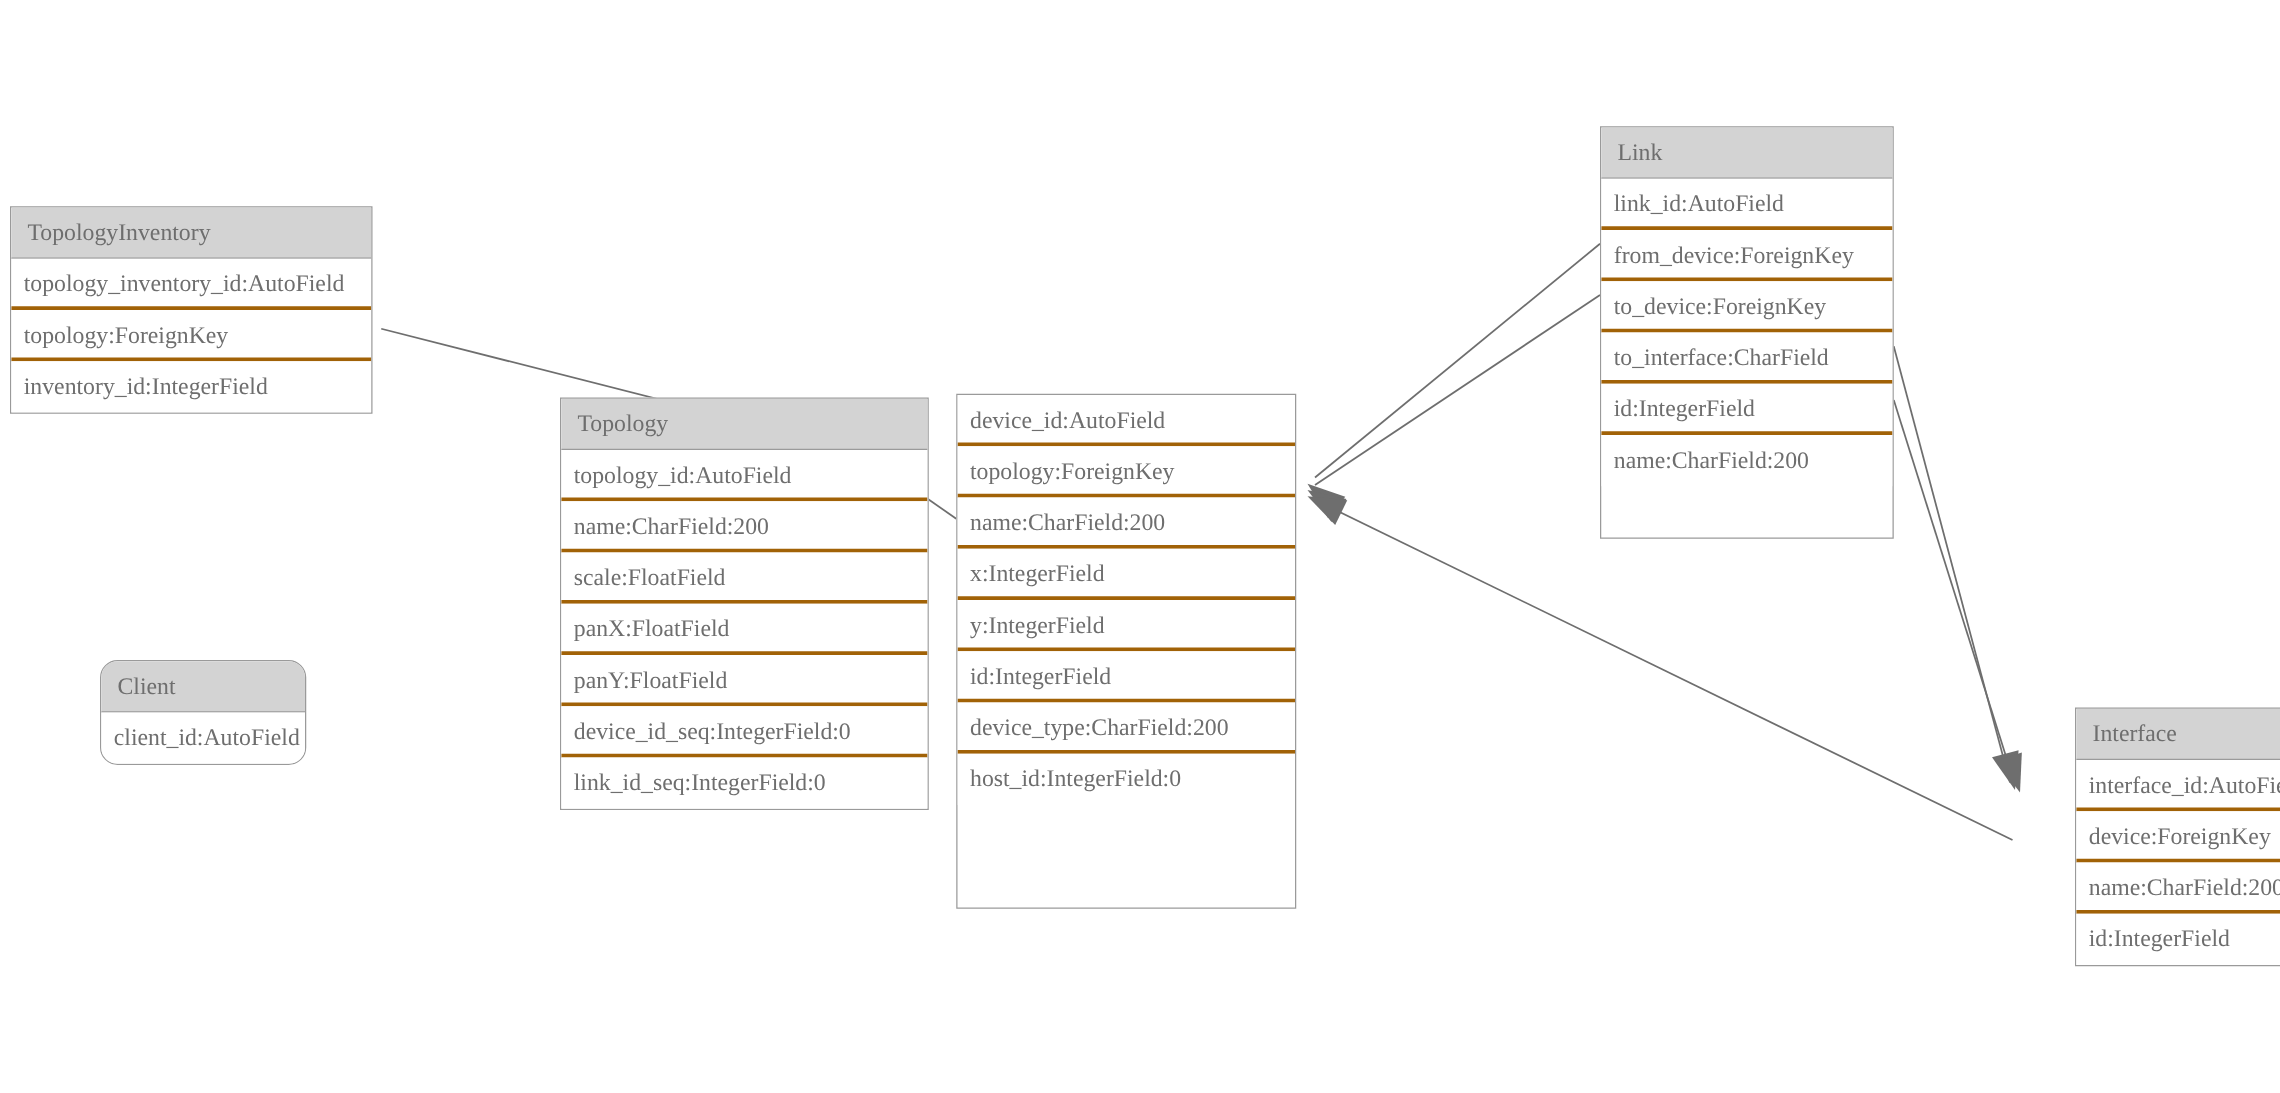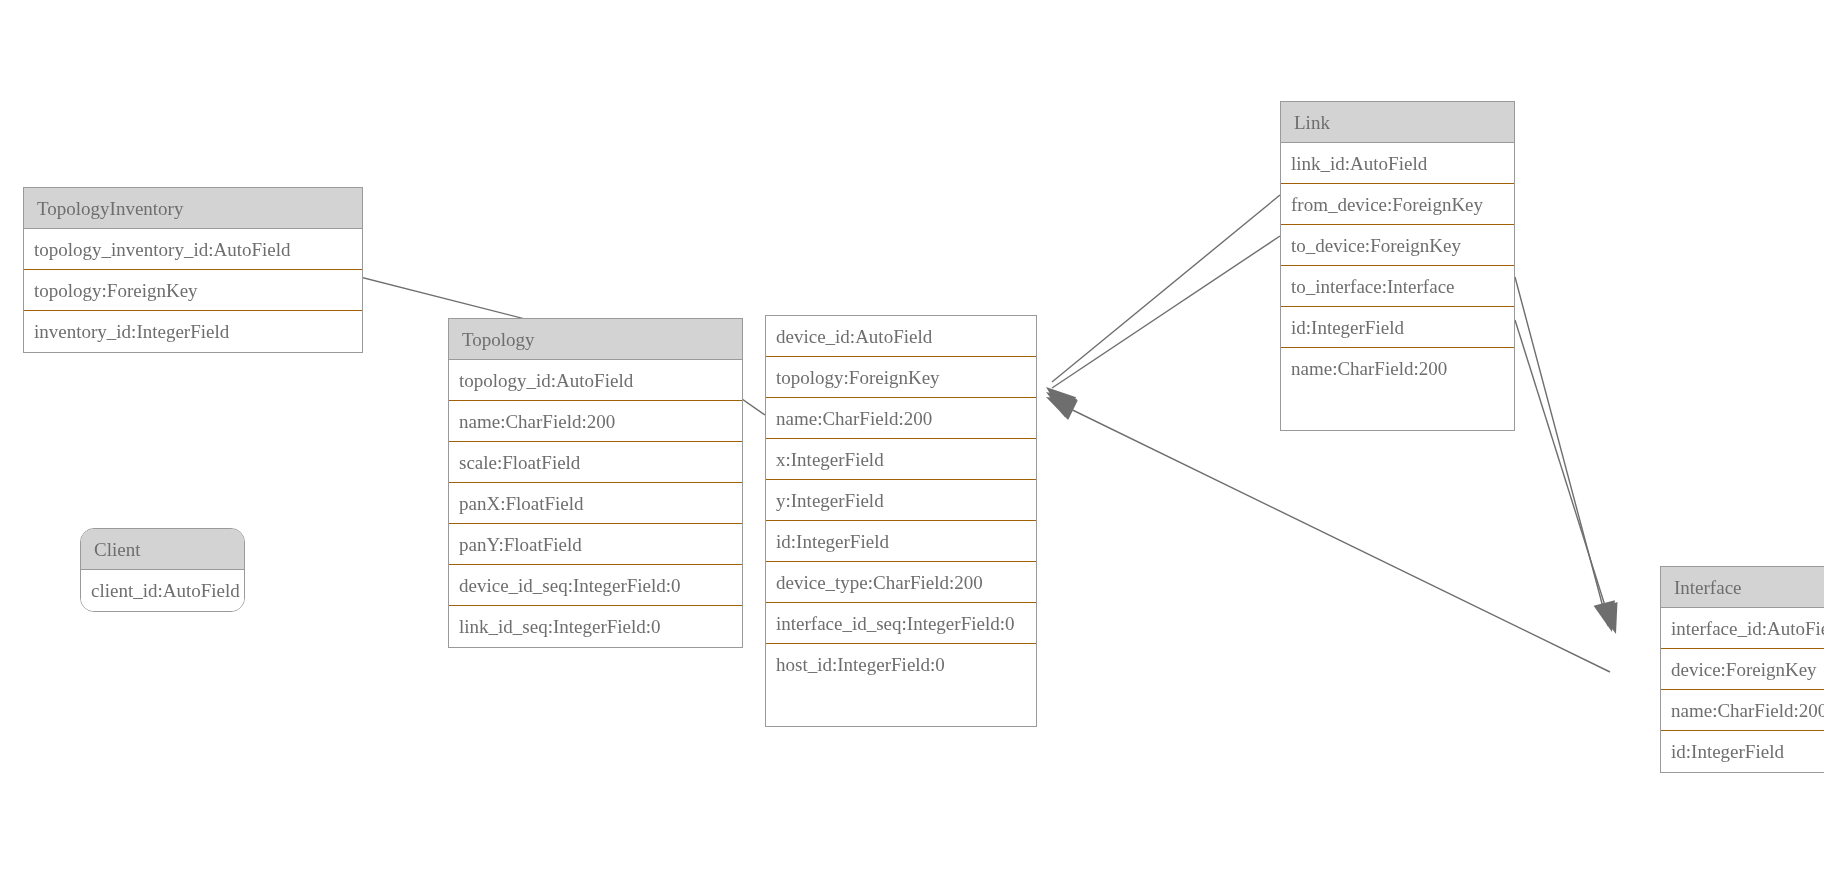--- a/index.html
+++ b/index.html
@@ -44,21 +44,21 @@
     padding: 0 0 12px 13px;
     color: #6e6e6e;
     font-size: 19px;
     white-space: nowrap;
   }
   .entity-field {
     box-sizing: border-box;
     height: 41px;
     line-height: 41px;
     padding: 0 0 0 10px;
-    border-bottom: 1px solid #a16207;
+    border-bottom: 3px solid #a16207;
     color: #6e6e6e;
     font-size: 19px;
     white-space: nowrap;
     background: #ffffff;
   }
   .entity-field.last {
     border-bottom: none;
   }
 </style>
 </head>
@@ -81,21 +81,21 @@
         <polygon points="0,0 -30,-11 -30,11" fill="#6e6e6e" transform="translate(706,374) rotate(215)"></polygon>
         <polygon points="0,0 -30,-11 -30,11" fill="#6e6e6e" transform="translate(1046,387) rotate(219)"></polygon>
         <polygon points="0,0 -30,-11 -30,11" fill="#6e6e6e" transform="translate(1046,392) rotate(213)"></polygon>
         <polygon points="0,0 -30,-11 -30,11" fill="#6e6e6e" transform="translate(1046,397) rotate(206)"></polygon>
         <polygon points="0,0 -30,-11 -30,11" fill="#6e6e6e" transform="translate(1612,632) rotate(75)"></polygon>
         <polygon points="0,0 -30,-11 -30,11" fill="#6e6e6e" transform="translate(1616,634) rotate(72.5)"></polygon>
       </g>
   </svg>
 
   <div id="entity-layer">
-      <div class="entity-box" style="left: 23px; top: 165px; width: 340px; height: 166px; margin-top: 22px;">
+      <div class="entity-box" style="left: 8px; top: 165px; width: 290px; height: 166px;">
         <div class="entity-header">TopologyInventory</div>
         <div class="entity-field">topology_inventory_id:AutoField</div>
         <div class="entity-field">topology:ForeignKey</div>
         <div class="entity-field last">inventory_id:IntegerField</div>
       </div>
       <div class="entity-box" style="left: 448px; top: 318px; width: 295px; height: 330px;">
         <div class="entity-header">Topology</div>
         <div class="entity-field">topology_id:AutoField</div>
         <div class="entity-field">name:CharField:200</div>
         <div class="entity-field">scale:FloatField</div>
@@ -105,29 +105,28 @@
         <div class="entity-field last">link_id_seq:IntegerField:0</div>
       </div>
       <div class="entity-box" style="left: 765px; top: 315px; width: 272px; height: 412px;">
         <div class="entity-field">device_id:AutoField</div>
         <div class="entity-field">topology:ForeignKey</div>
         <div class="entity-field">name:CharField:200</div>
         <div class="entity-field">x:IntegerField</div>
         <div class="entity-field">y:IntegerField</div>
         <div class="entity-field">id:IntegerField</div>
         <div class="entity-field">device_type:CharField:200</div>
-        <div class="entity-field">interface_id_seq:IntegerField:0</div>
         <div class="entity-field last">host_id:IntegerField:0</div>
       </div>
       <div class="entity-box" style="left: 1280px; top: 101px; width: 235px; height: 330px;">
         <div class="entity-header">Link</div>
         <div class="entity-field">link_id:AutoField</div>
         <div class="entity-field">from_device:ForeignKey</div>
         <div class="entity-field">to_device:ForeignKey</div>
-        <div class="entity-field">to_interface:Interface</div>
+        <div class="entity-field">to_interface:CharField</div>
         <div class="entity-field">id:IntegerField</div>
         <div class="entity-field last">name:CharField:200</div>
       </div>
       <div class="entity-box" style="left: 1660px; top: 566px; width: 213px; height: 207px;">
         <div class="entity-header">Interface</div>
         <div class="entity-field">interface_id:AutoField</div>
         <div class="entity-field">device:ForeignKey</div>
         <div class="entity-field">name:CharField:200</div>
         <div class="entity-field last">id:IntegerField</div>
       </div>

